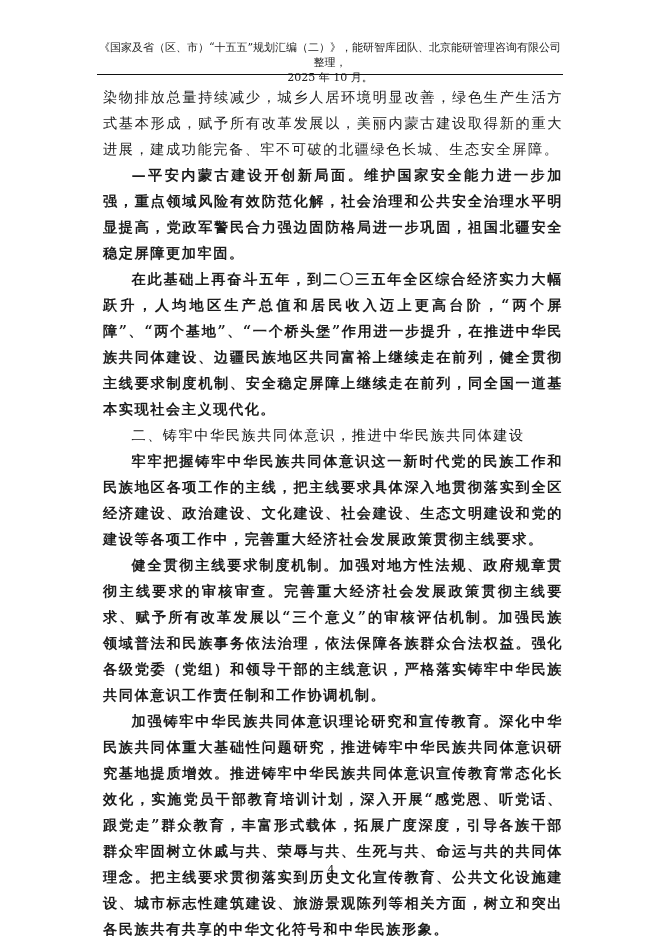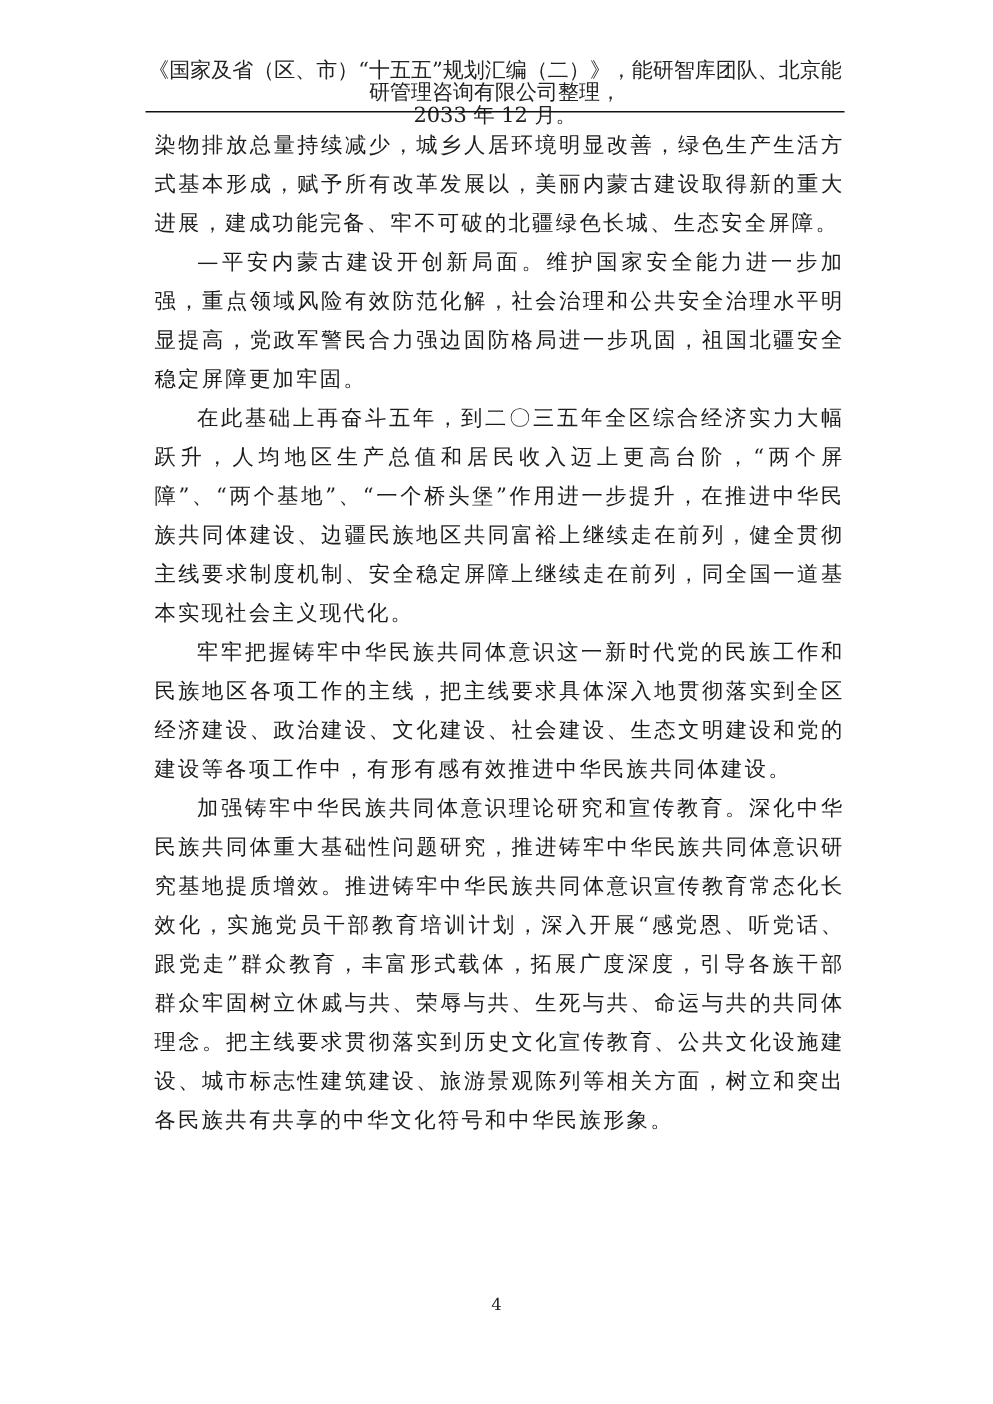--- a/index.html
+++ b/index.html
@@ -21,21 +21,21 @@
     width: 662px;
     height: 936px;
     background: #fff;
   }
   .header {
     position: absolute;
     left: 97px;
     width: 466px;
     top: 40px;
     text-align: center;
-    font-size: 14px;
+    font-size: 11px;
     line-height: 15px;
     color: #222;
   }
   .header-rule {
     position: absolute;
     left: 97px;
     width: 466px;
     top: 74px;
     height: 0;
     border-top: 1.2px solid #111;
@@ -51,20 +51,21 @@
     text-align: justify;
     color: #1c1c1c;
   }
   .body p {
     margin: 0;
     text-align: justify;
     text-align-last: left;
   }
   .body p.indent {
     text-indent: 2em;
+    font-weight: bold;
   }
   .body p.heading {
     text-indent: 2em;
     color: #111;
   }
   .page-number {
     position: absolute;
     left: 0;
     width: 662px;
     top: 863px;
@@ -73,27 +74,29 @@
     color: #222;
   }
 </style>
 </head>
 <body>
 
 <div class="page">
 
   <div class="header">
     <div>《国家及省（区、市）“十五五”规划汇编（二）》，能研智库团队、北京能研管理咨询有限公司整理，</div>
-    <div>2033 年 12 月。</div>
+    <div>2025 年 10 月。</div>
   </div>
   <div class="header-rule"></div>
 
   <div class="body">
     <p>染物排放总量持续减少，城乡人居环境明显改善，绿色生产生活方式基本形成，赋予所有改革发展以，美丽内蒙古建设取得新的重大进展，建成功能完备、牢不可破的北疆绿色长城、生态安全屏障。</p>
     <p class="indent">—平安内蒙古建设开创新局面。维护国家安全能力进一步加强，重点领域风险有效防范化解，社会治理和公共安全治理水平明显提高，党政军警民合力强边固防格局进一步巩固，祖国北疆安全稳定屏障更加牢固。</p>
     <p class="indent">在此基础上再奋斗五年，到二〇三五年全区综合经济实力大幅跃升，人均地区生产总值和居民收入迈上更高台阶，“两个屏障”、“两个基地”、“一个桥头堡”作用进一步提升，在推进中华民族共同体建设、边疆民族地区共同富裕上继续走在前列，健全贯彻主线要求制度机制、安全稳定屏障上继续走在前列，同全国一道基本实现社会主义现代化。</p>
-    <p class="indent">牢牢把握铸牢中华民族共同体意识这一新时代党的民族工作和民族地区各项工作的主线，把主线要求具体深入地贯彻落实到全区经济建设、政治建设、文化建设、社会建设、生态文明建设和党的建设等各项工作中，有形有感有效推进中华民族共同体建设。</p>
+    <p class="heading">二、铸牢中华民族共同体意识，推进中华民族共同体建设</p>
+    <p class="indent">牢牢把握铸牢中华民族共同体意识这一新时代党的民族工作和民族地区各项工作的主线，把主线要求具体深入地贯彻落实到全区经济建设、政治建设、文化建设、社会建设、生态文明建设和党的建设等各项工作中，完善重大经济社会发展政策贯彻主线要求。</p>
+    <p class="indent">健全贯彻主线要求制度机制。加强对地方性法规、政府规章贯彻主线要求的审核审查。完善重大经济社会发展政策贯彻主线要求、赋予所有改革发展以“三个意义”的审核评估机制。加强民族领域普法和民族事务依法治理，依法保障各族群众合法权益。强化各级党委（党组）和领导干部的主线意识，严格落实铸牢中华民族共同体意识工作责任制和工作协调机制。</p>
     <p class="indent">加强铸牢中华民族共同体意识理论研究和宣传教育。深化中华民族共同体重大基础性问题研究，推进铸牢中华民族共同体意识研究基地提质增效。推进铸牢中华民族共同体意识宣传教育常态化长效化，实施党员干部教育培训计划，深入开展“感党恩、听党话、跟党走”群众教育，丰富形式载体，拓展广度深度，引导各族干部群众牢固树立休戚与共、荣辱与共、生死与共、命运与共的共同体理念。把主线要求贯彻落实到历史文化宣传教育、公共文化设施建设、城市标志性建筑建设、旅游景观陈列等相关方面，树立和突出各民族共有共享的中华文化符号和中华民族形象。</p>
   </div>
 
   <div class="page-number">4</div>
 
 </div>
 
 </body></html>

